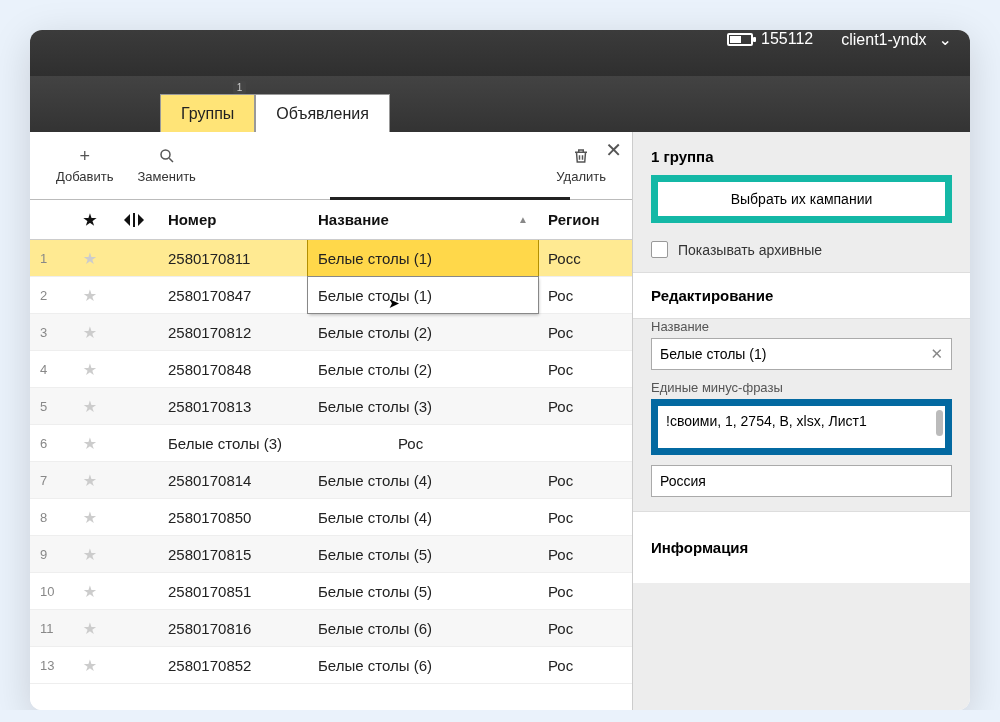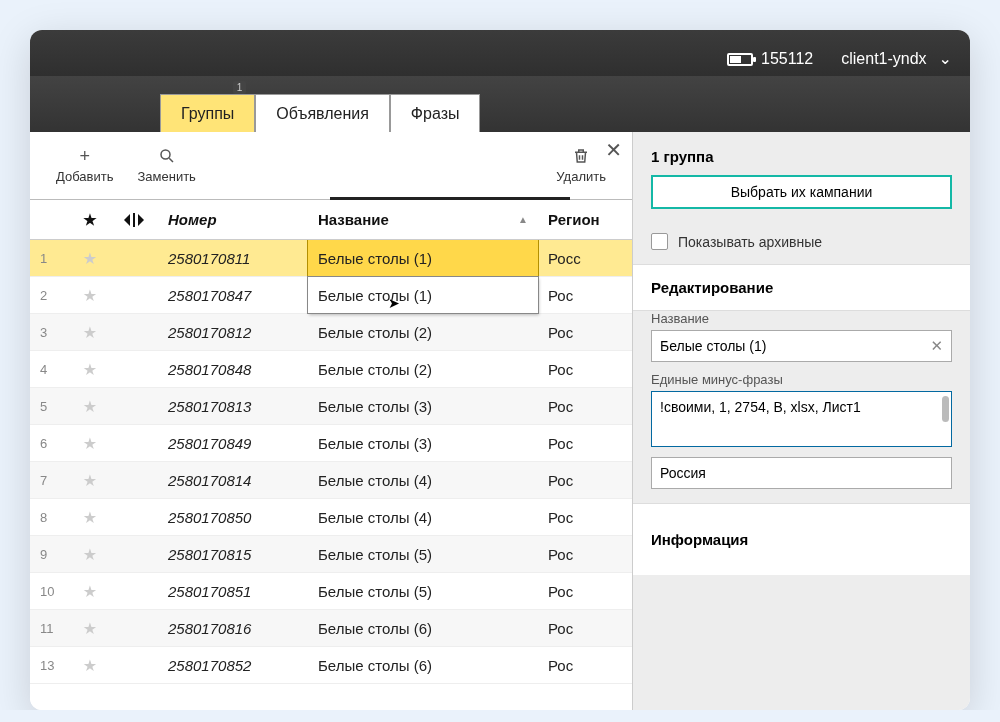--- a/index.html
+++ b/index.html
@@ -1,18 +1,18 @@
 <!DOCTYPE html>
 <html><head>
 <meta charset="utf-8">
 <style>
 * { margin: 0; padding: 0; box-sizing: border-box; font-family: Arial, Helvetica, sans-serif; }
 body { background: #eaf2fb; display: flex; align-items: flex-start; justify-content: center; padding-top: 30px; }
 .window { width: 940px; height: 680px; background: #fff; border-radius: 12px; overflow: hidden; box-shadow: 0 10px 40px rgba(0,0,0,0.15); display: flex; flex-direction: column; }
-.titlebar { height: 46px; background: linear-gradient(#3b3b3b,#2f2f2f); display: flex; align-items: flex-end; justify-content: flex-end; padding: 8px 18px; color: #fff; font-size: 16px; gap: 28px; }
+.titlebar { height: 46px; background: linear-gradient(#3b3b3b,#2f2f2f); display: flex; align-items: flex-start; justify-content: flex-end; padding: 0 18px; color: #fff; font-size: 16px; gap: 28px; }
 .titlebar .battery { display: flex; align-items: center; gap: 8px; }
 .titlebar .battery-icon { width: 26px; height: 13px; border: 2px solid #fff; border-radius: 2px; position: relative; }
 .titlebar .battery-icon::after { content: ""; position: absolute; right: -5px; top: 2px; width: 3px; height: 5px; background: #fff; border-radius: 1px; }
 .titlebar .battery-icon .fill { position: absolute; left: 1px; top: 1px; bottom: 1px; width: 50%; background: #fff; }
 .titlebar .user { display: flex; align-items: center; gap: 12px; }
 .tabbar { height: 56px; background: linear-gradient(#434343,#333); display: flex; align-items: flex-end; padding-left: 130px; }
 .tabbar .tab { height: 38px; padding: 0 20px; background: #fff; border: 1px solid #999; border-bottom: none; display: flex; align-items: center; font-size: 16px; color: #222; cursor: pointer; position: relative; }
 .tabbar .tab.active { background: #ffe477; }
 .tabbar .tab .badge { position: absolute; top: -14px; right: 8px; font-size: 10px; color: #ccc; background: #444; padding: 1px 4px; border-radius: 2px; }
 .content { flex: 1; display: flex; min-height: 0; }
@@ -22,46 +22,46 @@
 .toolbar .tbtn { display: flex; flex-direction: column; align-items: center; gap: 4px; font-size: 13px; color: #333; cursor: pointer; padding: 0 12px; }
 .toolbar .tbtn svg, .toolbar .tbtn .glyph { width: 18px; height: 18px; color: #555; font-size: 18px; line-height: 18px; text-align: center; }
 .toolbar .spacer { flex: 1; }
 .toolbar .close-x { position: absolute; right: 2px; top: 2px; font-size: 20px; color: #555; cursor: pointer; padding: 4px 8px; }
 .toolbar .underline { position: absolute; bottom: -1px; left: 300px; width: 240px; height: 3px; background: #222; }
 .thead { height: 40px; display: flex; align-items: center; border-bottom: 1px solid #ccc; font-size: 15px; font-weight: bold; color: #111; }
 .thead .cell, .row .cell { padding: 0 10px; display: flex; align-items: center; height: 100%; }
 .c-idx { width: 40px; }
 .c-star { width: 40px; justify-content: center; }
 .c-flag { width: 48px; justify-content: center; }
-.c-num { width: 150px; font-style: italic; }
+.c-num { width: 150px; }
 .c-name { width: 230px; }
 .c-region { flex: 1; min-width: 0; }
 .thead .c-name { justify-content: space-between; }
 .thead .sort-arrow { font-size: 10px; color: #888; }
 .rows { flex: 1; overflow-y: auto; }
 .row { height: 37px; display: flex; align-items: center; border-bottom: 1px solid #eee; font-size: 15px; color: #222; }
 .row:nth-child(odd) { background: #f7f7f7; }
 .row:nth-child(even) { background: #fff; }
 .row.selected { background: #ffea92 !important; }
 .row.selected .c-name { background: #ffd84a; outline: 1px solid #b38f00; }
 .row .c-idx { color: #888; font-size: 13px; }
 .row .star { color: #ccc; font-size: 16px; }
 .row .c-name { position: relative; }
 .row.editing .c-name { background: #fff; outline: 1px solid #888; box-shadow: 1px 2px 3px rgba(0,0,0,0.25); }
 .cursor-img { position: absolute; left: 80px; top: 18px; font-size: 14px; color: #000; pointer-events: none; }
 .side-head { padding: 16px 18px 10px; font-weight: bold; font-size: 15px; }
 .side-block { padding: 0 18px 14px; }
 .side-block.white { background: #fff; border-top: 1px solid #ddd; border-bottom: 1px solid #ddd; padding: 14px 18px; }
-.btn { display: block; width: 100%; height: 34px; background: #fff; border: 2px solid #14b8a6; font-size: 14px; cursor: pointer; }
-.chkrow { display: flex; align-items: center; gap: 10px; margin-top: 24px; font-size: 14px; color: #333; }
+.btn { display: block; width: 100%; height: 48px; background: #fff; border: 7px solid #14b8a6; font-size: 14px; cursor: pointer; }
+.chkrow { display: flex; align-items: center; gap: 10px; margin-top: 18px; font-size: 14px; color: #333; }
 .chkrow .chk { width: 17px; height: 17px; border: 1px solid #999; background: #fff; border-radius: 2px; }
 .field-label { font-size: 13px; color: #555; margin-bottom: 4px; }
 .input { width: 100%; height: 32px; border: 1px solid #aaa; background: #fff; padding: 0 8px; font-size: 14px; display: flex; align-items: center; justify-content: space-between; }
 .input .clear { color: #888; font-size: 15px; cursor: pointer; }
-.textarea { width: 100%; height: 56px; border: 1px solid #0369a1; background: #fff; padding: 6px 8px; font-size: 14px; line-height: 1.3; position: relative; }
+.textarea { width: 100%; height: 56px; border: 7px solid #0369a1; background: #fff; padding: 6px 8px; font-size: 14px; line-height: 1.3; position: relative; }
 .textarea .scrollth { position: absolute; right: 2px; top: 4px; width: 7px; height: 26px; background: #bbb; border-radius: 4px; }
 .gap { height: 10px; }
 .info-section { background: #fff; border-top: 1px solid #ddd; padding: 27px 18px; font-weight: bold; font-size: 15px; }
 </style>
 </head>
 <body>
 
 <div class="window">
   <div class="titlebar">
     <div class="battery">
@@ -72,21 +72,20 @@
     </div>
     <div class="user">
       <span>client1-yndx</span>
       <span>⌄</span>
     </div>
   </div>
 
   <div class="tabbar" id="tabbar">
       <div class="tab active">Группы<span class="badge">1</span></div>
       <div class="tab">Объявления</div>
-      <div class="tab">Фразы</div>
     </div>
 
   <div class="content">
     <div class="main">
       <div class="toolbar">
         <div class="tbtn">
           <span class="glyph">+</span>
           <span>Добавить</span>
         </div>
         <div class="tbtn">
@@ -185,21 +184,20 @@
             <div class="cell c-num">2580170813</div>
             <div class="cell c-name">Белые столы (3)</div>
             <div class="cell c-region">Рос</div>
           </div>
           <div class="row">
             <div class="cell c-idx">6</div>
             <div class="cell c-star">
               <span class="star">★</span>
             </div>
             <div class="cell c-flag"></div>
-            <div class="cell c-num">2580170849</div>
             <div class="cell c-name">Белые столы (3)</div>
             <div class="cell c-region">Рос</div>
           </div>
           <div class="row">
             <div class="cell c-idx">7</div>
             <div class="cell c-star">
               <span class="star">★</span>
             </div>
             <div class="cell c-flag"></div>
             <div class="cell c-num">2580170814</div>

